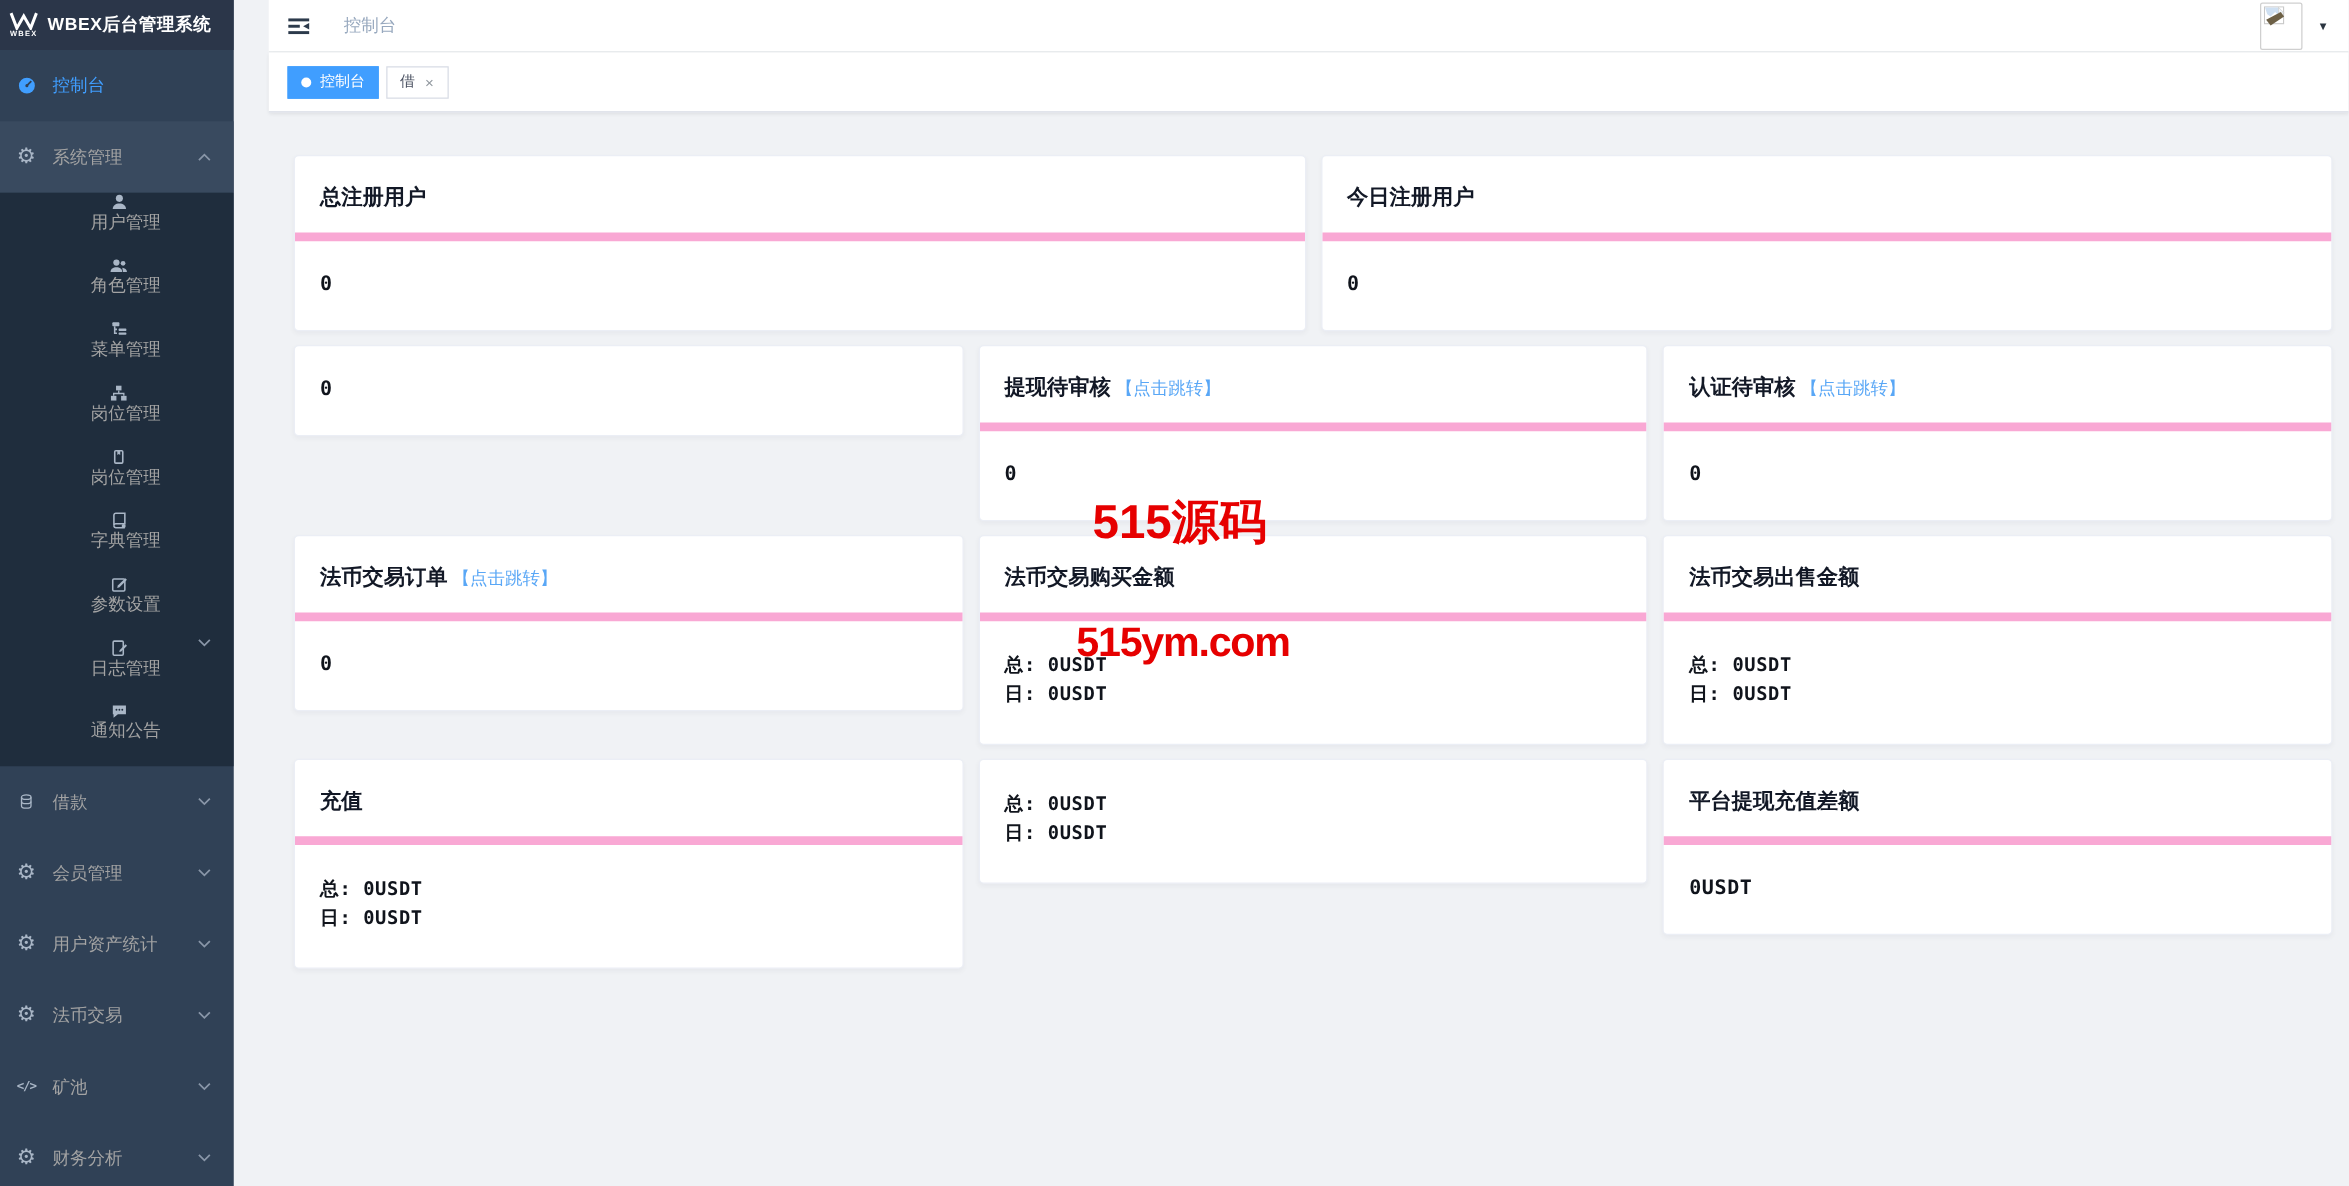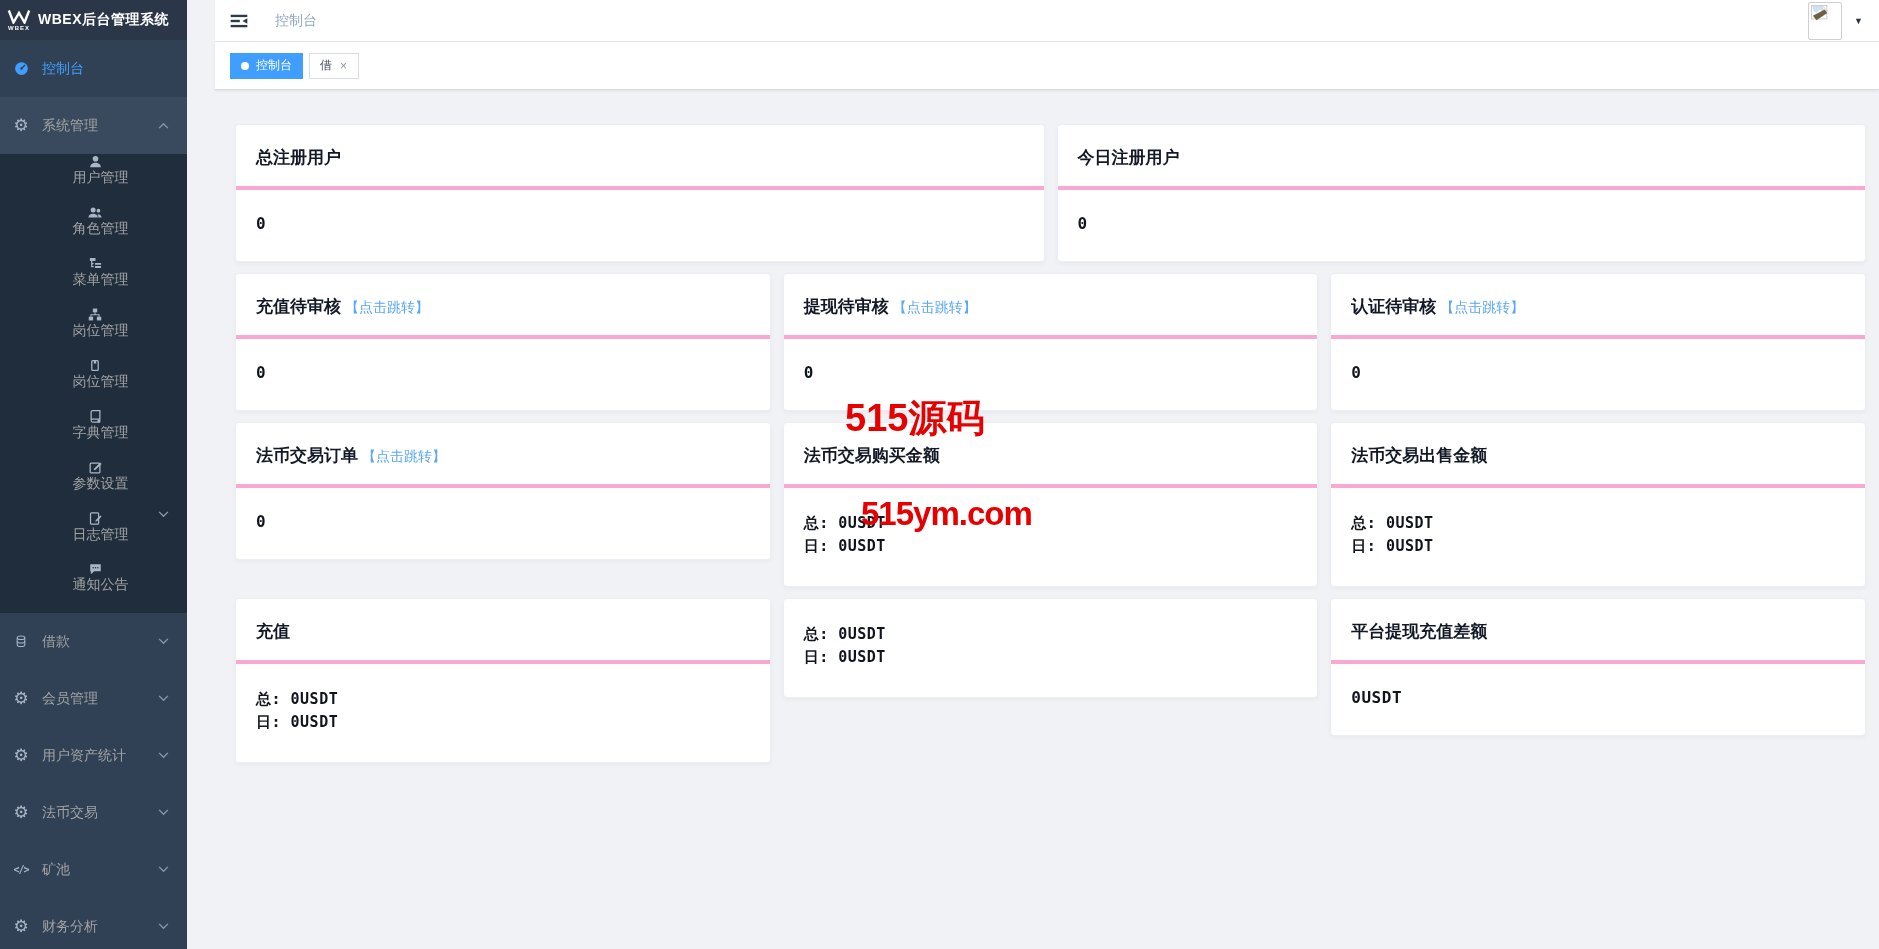--- a/index.html
+++ b/index.html
@@ -39,29 +39,29 @@
   .tabsbar { height:48px; background:#fff; border-bottom:1px solid #d8dce5; box-shadow:0 1px 3px rgba(0,0,0,.08); display:flex; align-items:center; padding:0 15px; gap:6px; flex-shrink:0; position:relative; z-index:2; }
   .tab { height:26px; display:inline-flex; align-items:center; gap:7px; padding:0 10px; font-size:12px; border:1px solid #d8dce5; background:#fff; color:#495060; cursor:pointer; }
   .tab.active { background:#409eff; border-color:#409eff; color:#fff; }
   .tab .dot { width:8px; height:8px; border-radius:50%; background:#fff; }
   .tab .close { font-size:12px; color:#90979e; line-height:1; padding:0 1px; }
 
   
   .content { flex:1; background:#f0f2f5; padding:34px 13px 0 20px; overflow:hidden; }
   .row { display:flex; gap:12px; margin-bottom:11px; align-items:flex-start; }
   .card { flex:1; background:#fff; border:1px solid #ebeef5; border-radius:4px; box-shadow:0 2px 4px rgba(0,21,41,.04); min-width:0; }
-  .card-header { padding:21px 20px 17px; font-size:17px; font-weight:600; color:#121826; border-bottom:4px solid #f9a8d4; white-space:nowrap; overflow:hidden; }
+  .card-header { padding:21px 20px 17px; font-size:17px; font-weight:600; color:#121826; border-bottom:7px solid #f9a8d4; white-space:nowrap; overflow:hidden; }
   .jump { color:#59a7f6; font-size:14px; font-weight:normal; margin-left:4px; cursor:pointer; text-decoration:none; }
   .card-body { padding:24px 20px 28px; }
   .val { font-family:"DejaVu Sans Mono","Liberation Mono",monospace; font-weight:bold; font-size:16px; color:#10141c; letter-spacing:.5px; }
   .line { font-family:"DejaVu Sans Mono","Liberation Mono",monospace; font-weight:bold; font-size:15px; color:#10141c; line-height:23px; letter-spacing:.5px; }
 
   
   .wm { position:absolute; z-index:10; color:#e60000; font-weight:bold; line-height:1; pointer-events:none; }
-  .wm1 { left:630px; top:399px; font-size:38px; letter-spacing:0; }
+  .wm1 { left:659px; top:399px; font-size:38px; letter-spacing:0; }
   .wm2 { left:646px; top:497px; font-size:33px; letter-spacing:-1px; }
 
   svg { display:block; }
 </style>
 </head>
 <body>
 
 <div class="app">
 
   <aside class="sidebar">
@@ -317,23 +317,20 @@
             <span>今日注册用户</span>
           </div>
           <div class="card-body">
             <div class="val">0</div>
           </div>
         </div>
       </div>
 
       <div class="row">
         <div class="card">
-          <div class="card-header">
-            <span>充值待审核</span><a class="jump">【点击跳转】</a>
-          </div>
           <div class="card-body">
             <div class="val">0</div>
           </div>
         </div>
         <div class="card">
           <div class="card-header">
             <span>提现待审核</span><a class="jump">【点击跳转】</a>
           </div>
           <div class="card-body">
             <div class="val">0</div>

